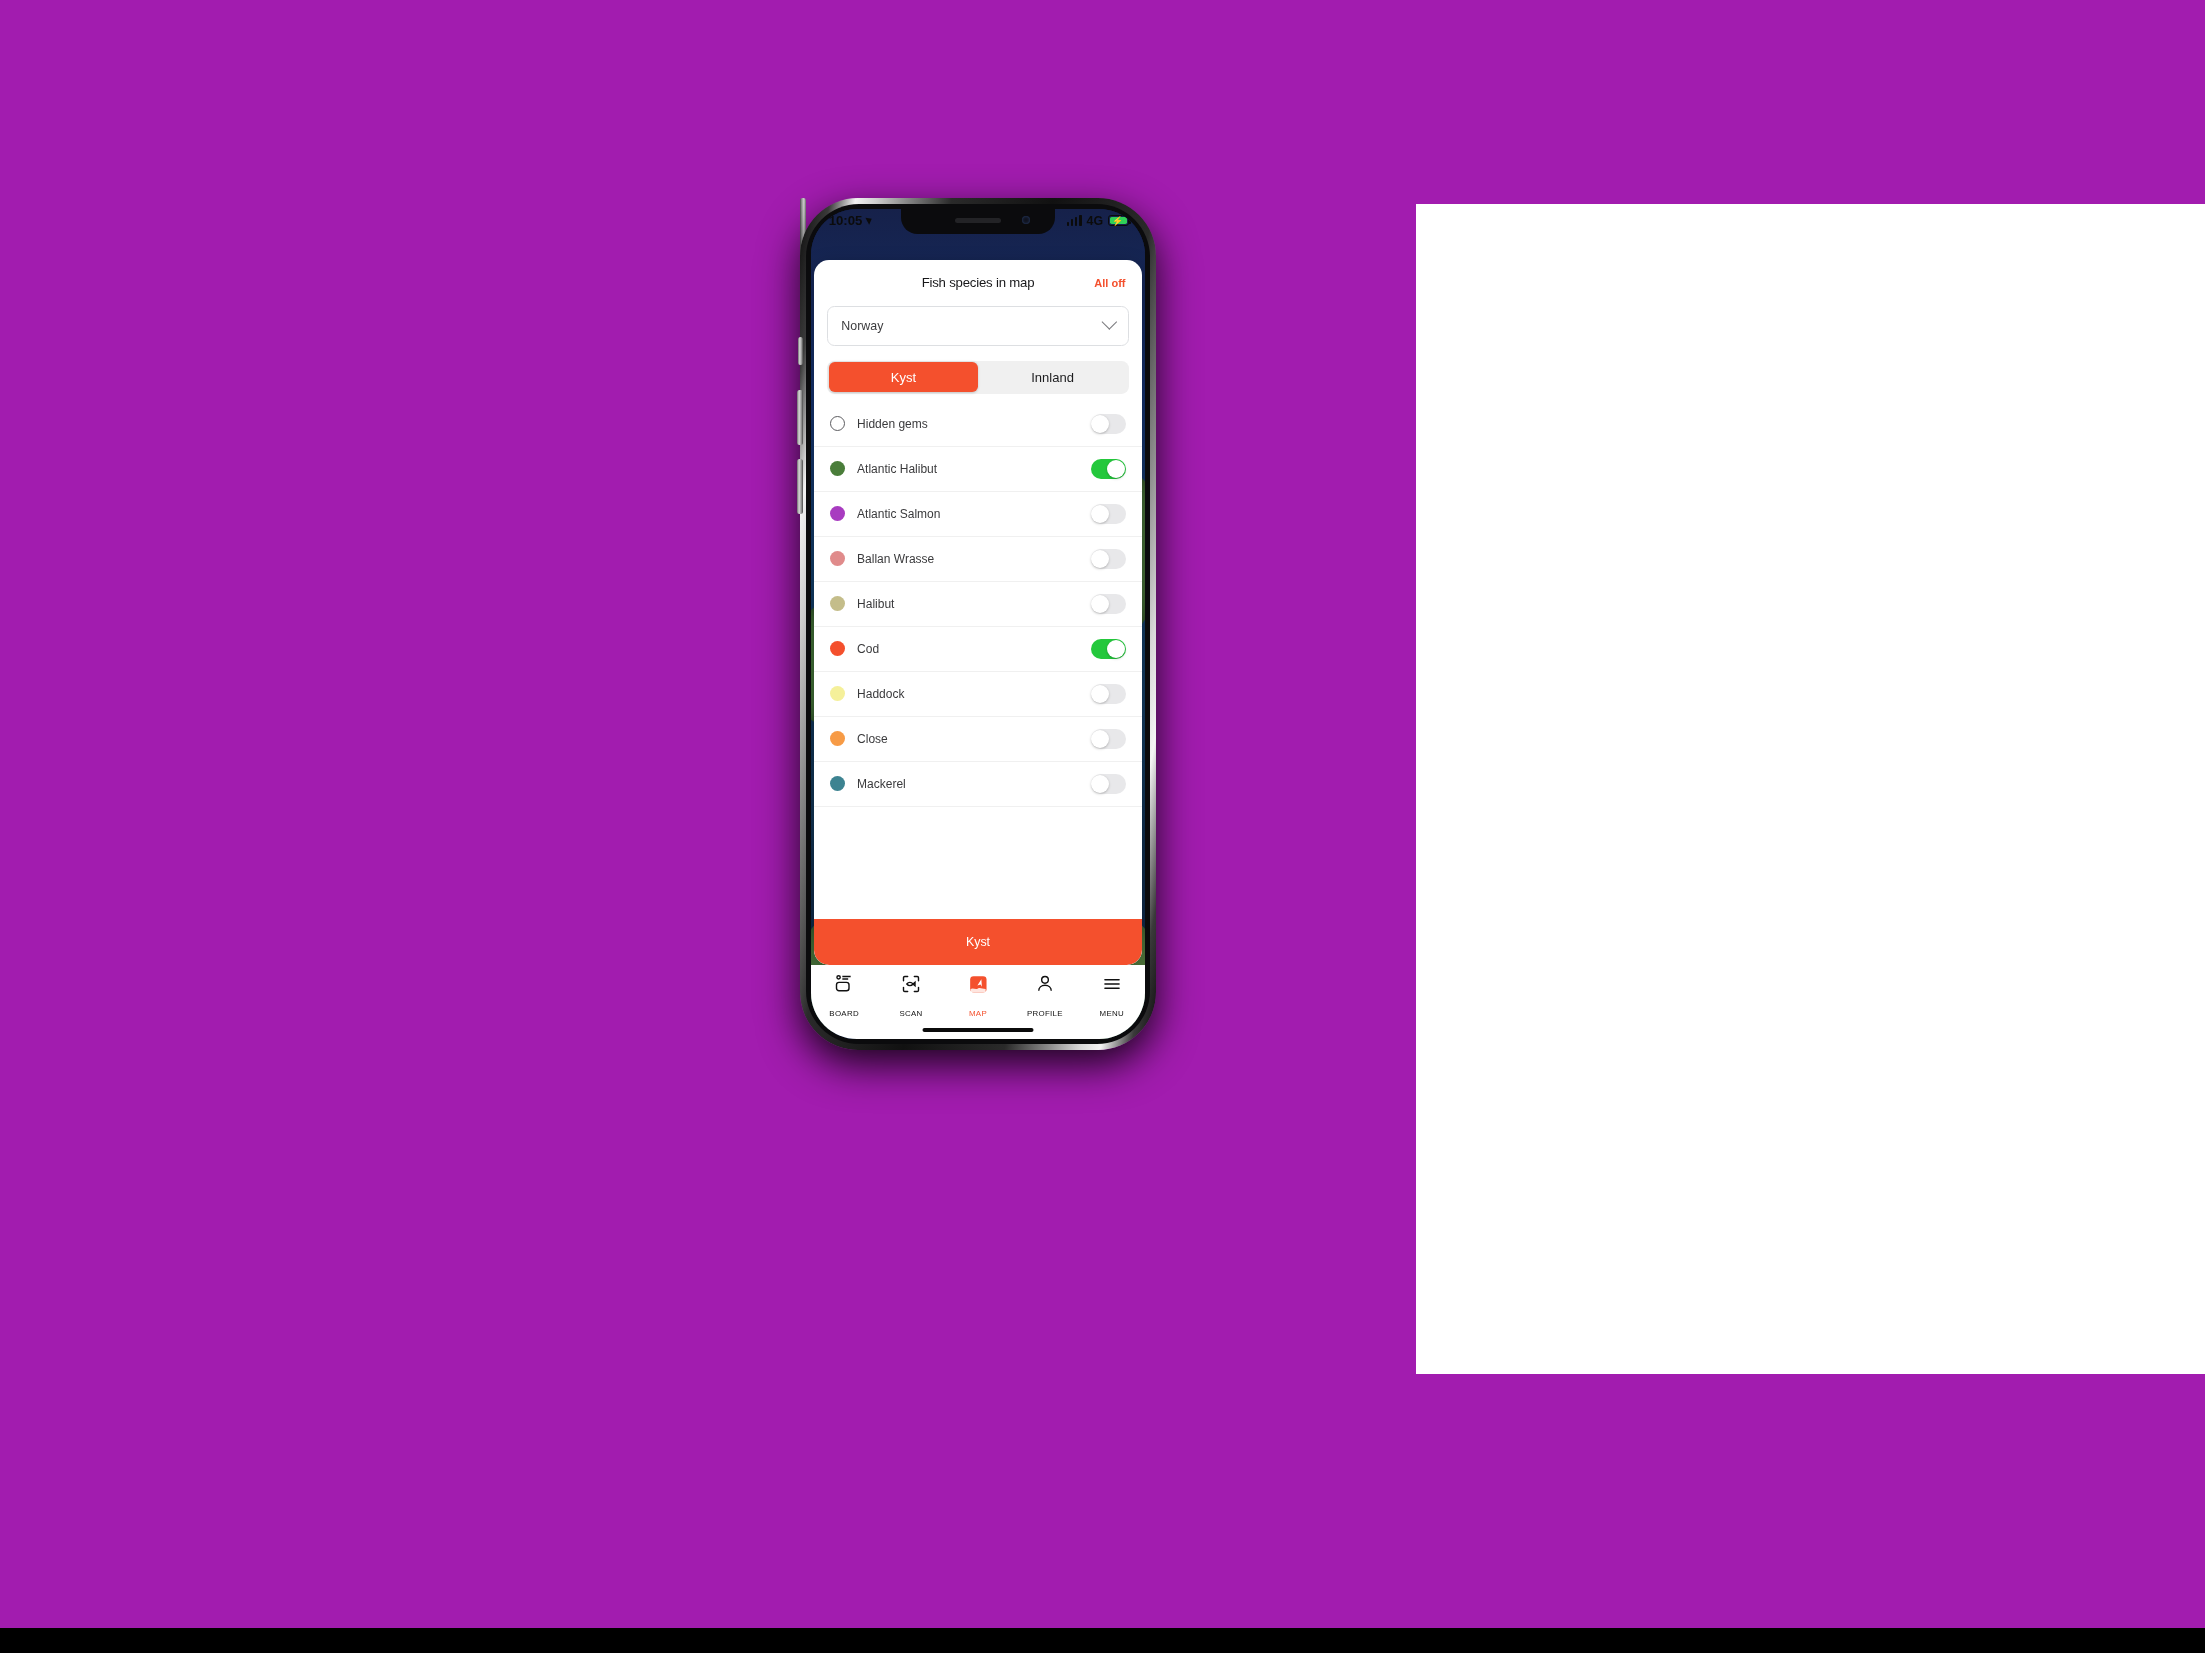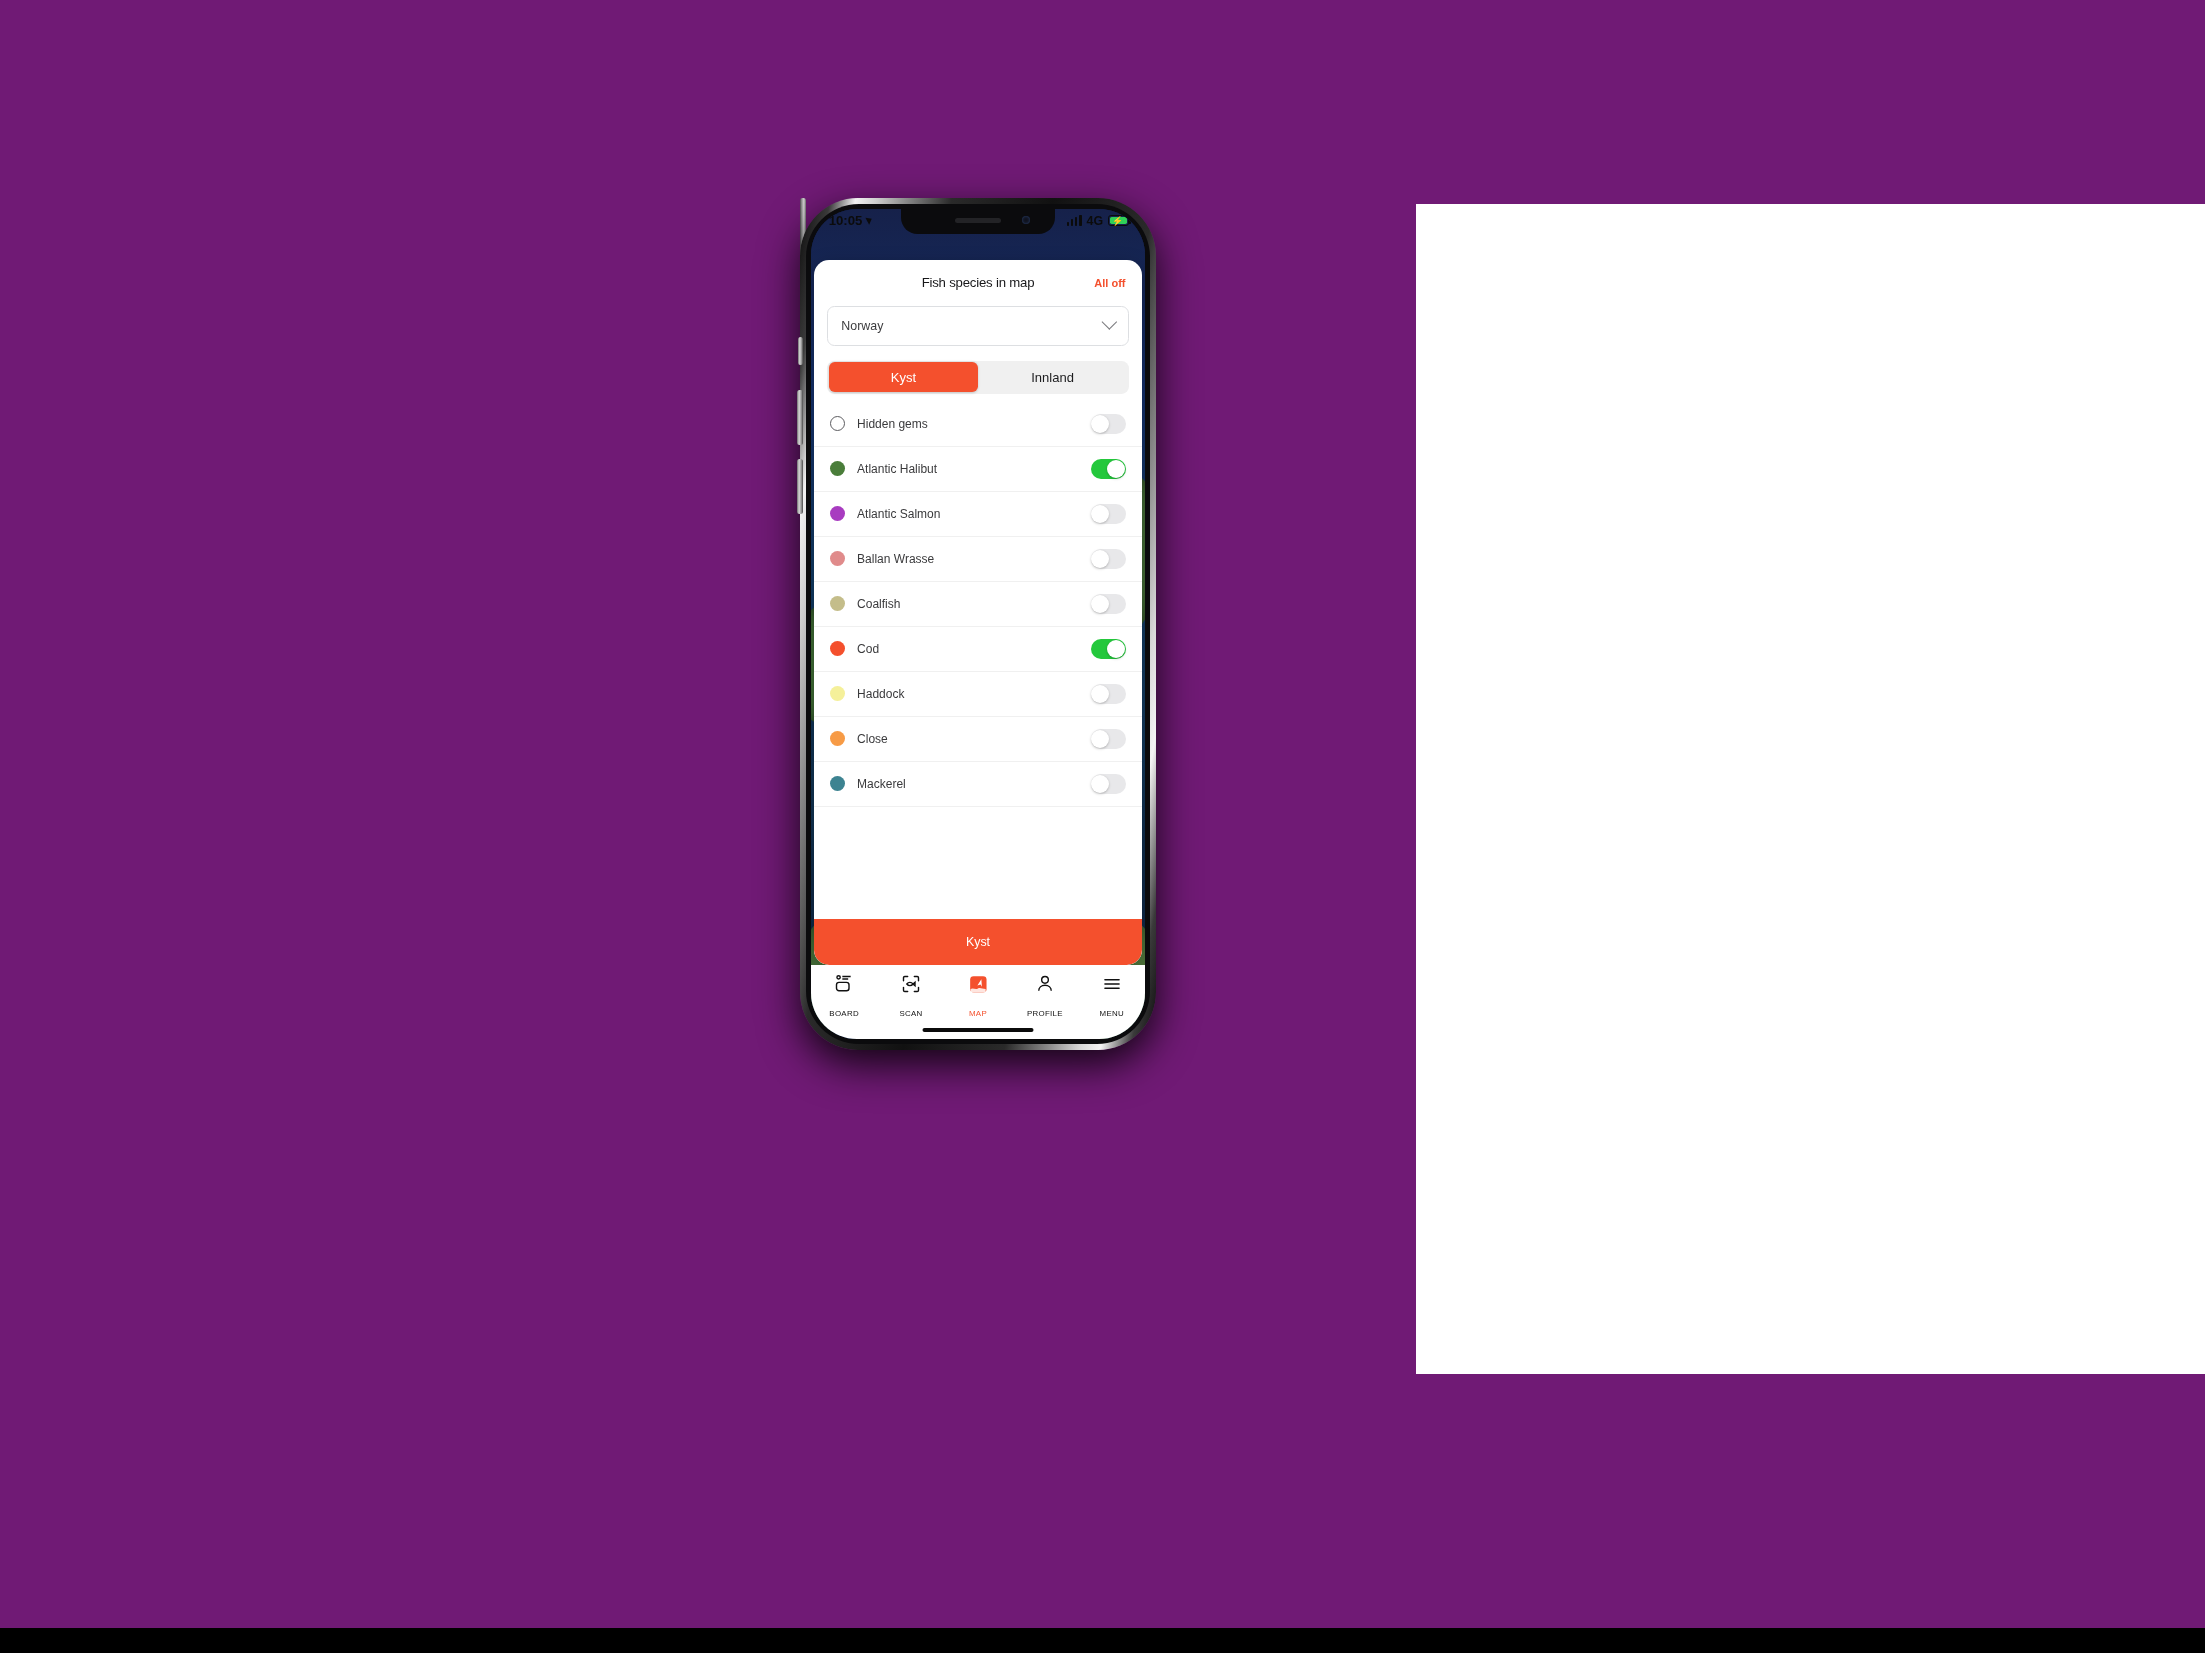--- a/index.html
+++ b/index.html
@@ -2,21 +2,21 @@
 <html style="font-size:13.2px"><head>
 <meta charset="utf-8">
 <style>
   * { margin:0; padding:0; box-sizing:border-box; }
   html, body {
     width:2205px; height:1654px;
     background:#000;
     font-family:"Liberation Sans", sans-serif;
     overflow:hidden;
   }
-  #stage { position:relative; width:2205px; height:1628px; background:#701a75; }
+  #stage { position:relative; width:2205px; height:1628px; background:#a21caf; }
 
   
   .white-panel {
     position:absolute; left:1416px; top:204px;
     width:790px; height:1170px; background:#ffffff;
   }
 
   
   .device {
     position:absolute; left:800px; top:198px;
@@ -311,21 +311,21 @@
             </div>
             <div class="species-row">
               <div class="dot" style="background: rgb(224, 139, 139);"></div>
               <div class="sp-name">Ballan Wrasse</div>
               <div class="toggle">
                 <div class="knob"></div>
               </div>
             </div>
             <div class="species-row">
               <div class="dot" style="background: rgb(196, 189, 138);"></div>
-              <div class="sp-name">Coalfish</div>
+              <div class="sp-name">Halibut</div>
               <div class="toggle">
                 <div class="knob"></div>
               </div>
             </div>
             <div class="species-row">
               <div class="dot" style="background: rgb(244, 80, 45);"></div>
               <div class="sp-name">Cod</div>
               <div class="toggle on">
                 <div class="knob"></div>
               </div>

